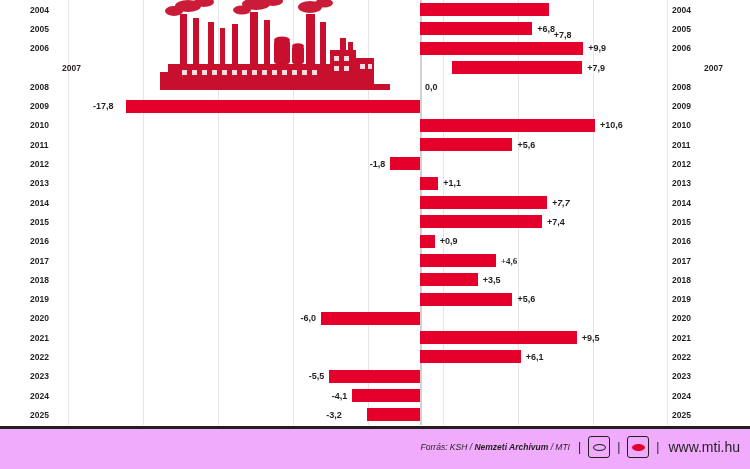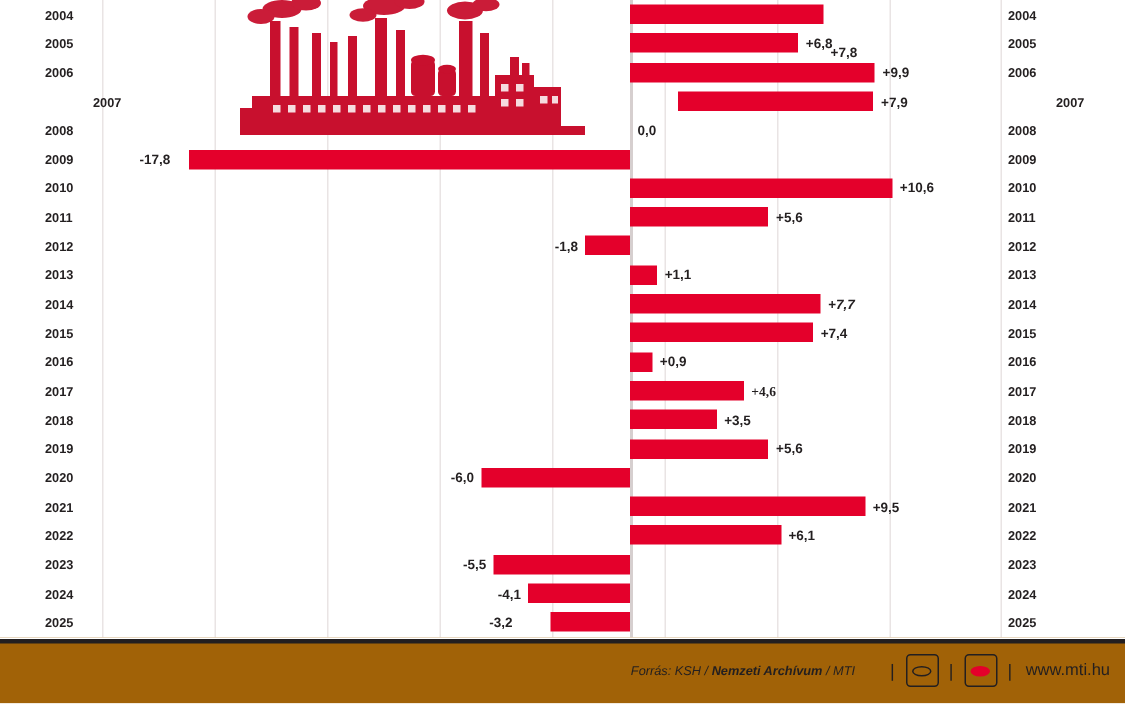--- a/index.html
+++ b/index.html
@@ -92,21 +92,21 @@
     left: 420px; top: 0;
     width: 2px; height: 425px;
     background: #d6cfcf;
   }
 
   
   #footer {
     position: absolute;
     left: 0; bottom: 0;
     width: 750px; height: 44px;
-    background: #a16207;
+    background: #f0abfc;
     border-top: 1px solid #ffffff;
   }
   #footer-rule {
     position: absolute;
     left: 0; top: 0;
     width: 750px; height: 3px;
     background: #231f20;
   }
   #source {
     position: absolute;
@@ -140,21 +140,21 @@
     width: 13px; height: 7px;
     border: 1.5px solid #231f20;
     border-radius: 50%;
   }
   .logo-badge.red { border-color: #231f20; }
   .logo-badge.red .inner-oval {
     border-color: #e4002b;
     background: #e4002b;
   }
   #site {
-    font-size: 11px;
+    font-size: 14px;
     color: #231f20;
     margin-left: 2px;
   }
   
   #top-line {
     position: absolute; left: 0; top: 0; width: 750px; height: 2px;
     background: #ffffff;
   }
 </style>
 </head>

